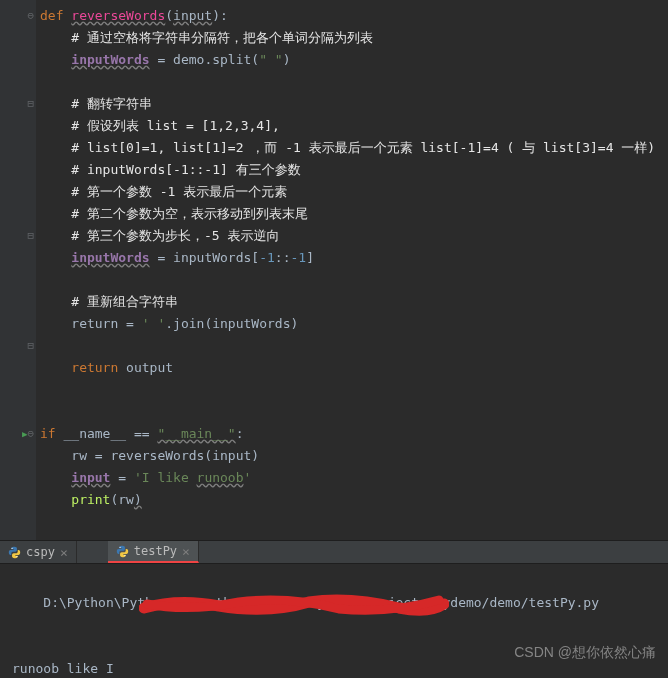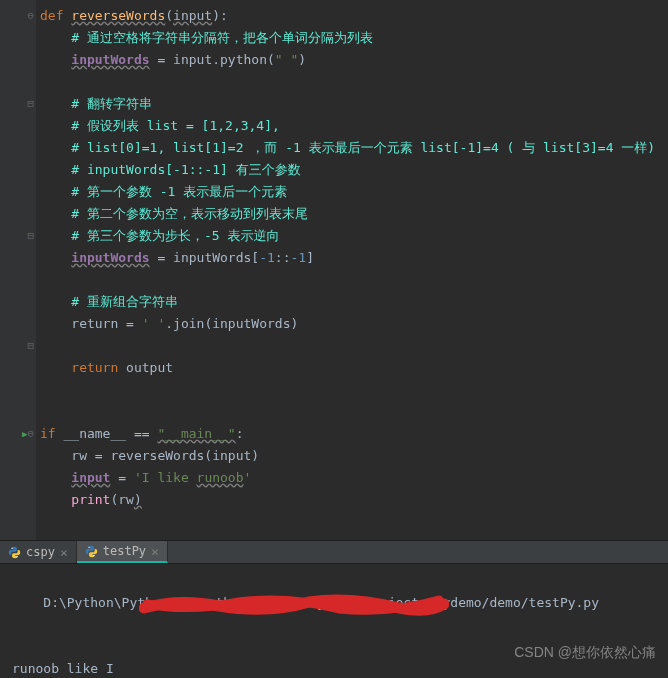--- a/index.html
+++ b/index.html
@@ -49,52 +49,53 @@
   align-items: center;
   justify-content: flex-end;
 }
 .dash { color: #606366; font-size: 11px; }
 .run-marker { color: #499c54; font-size: 9px; }
 .code {
   padding-left: 4px;
   white-space: pre;
 }
 .kw { color: #cc7832; text-align: center; }
-.fn { color: #fdba74; text-decoration: underline wavy #808080; }
+.fn { color: #ec4899; text-decoration: underline wavy #808080; }
 .param { color: #a9b7c6; text-decoration: underline wavy #808080; }
 .str { color: #6a8759; }
-.cmt { color: #5eead4; }
+.cmt { color: #e5e5e5; }
 .num { color: #6897bb; }
 .var { color: #9876aa; text-decoration: underline wavy #808080; font-weight: bold; }
 .op { color: #a9b7c6; }
-.builtin { color: #f9a8d4; text-align: right; }
+.builtin { color: #bef264; text-align: right; }
 .underline-wavy { text-decoration: underline wavy #808080; }
 
 .tabs {
   display: flex;
   background: #3c3f41;
   border-top: 1px solid #1e1e1e;
   border-bottom: 1px solid #1e1e1e;
   height: 24px;
   align-items: stretch;
+  gap: 31px;
 }
 .tab {
   display: flex;
   align-items: center;
   padding: 0 8px;
   gap: 5px;
   background: #3c3f41;
   border-right: 1px solid #2b2b2b;
   color: #bbbbbb;
   font-size: 12px;
   cursor: pointer;
 }
 .tab.active {
   background: #4e5254;
-  border-bottom: 2px solid #14b8a6;
+  border-bottom: 2px solid #ef4444;
 }
 .tab .close {
   color: #7f7f7f;
   font-size: 13px;
 }
 .py-icon {
   display: inline-flex;
   align-items: center;
 }
 .py-icon svg { width: 13px; height: 13px; }
@@ -143,21 +144,21 @@
     <div class="code"><span class="kw">def </span><span class="fn">reverseWords</span><span class="op">(</span><span class="param">input</span><span class="op">):</span></div>
   </div>
 
   <div class="code-line">
     <div class="gutter"></div>
     <div class="code">    <span class="cmt"># 通过空格将字符串分隔符，把各个单词分隔为列表</span></div>
   </div>
 
   <div class="code-line">
     <div class="gutter"></div>
-    <div class="code">    <span class="var">inputWords</span><span class="op"> = input.python(</span><span class="str">" "</span><span class="op">)</span></div>
+    <div class="code">    <span class="var">inputWords</span><span class="op"> = demo.split(</span><span class="str">" "</span><span class="op">)</span></div>
   </div>
 
   <div class="code-line">
       <div class="gutter"></div>
       <div class="code"> </div>
     </div>
 
   <div class="code-line">
     <div class="gutter">
         <div class="marker">

